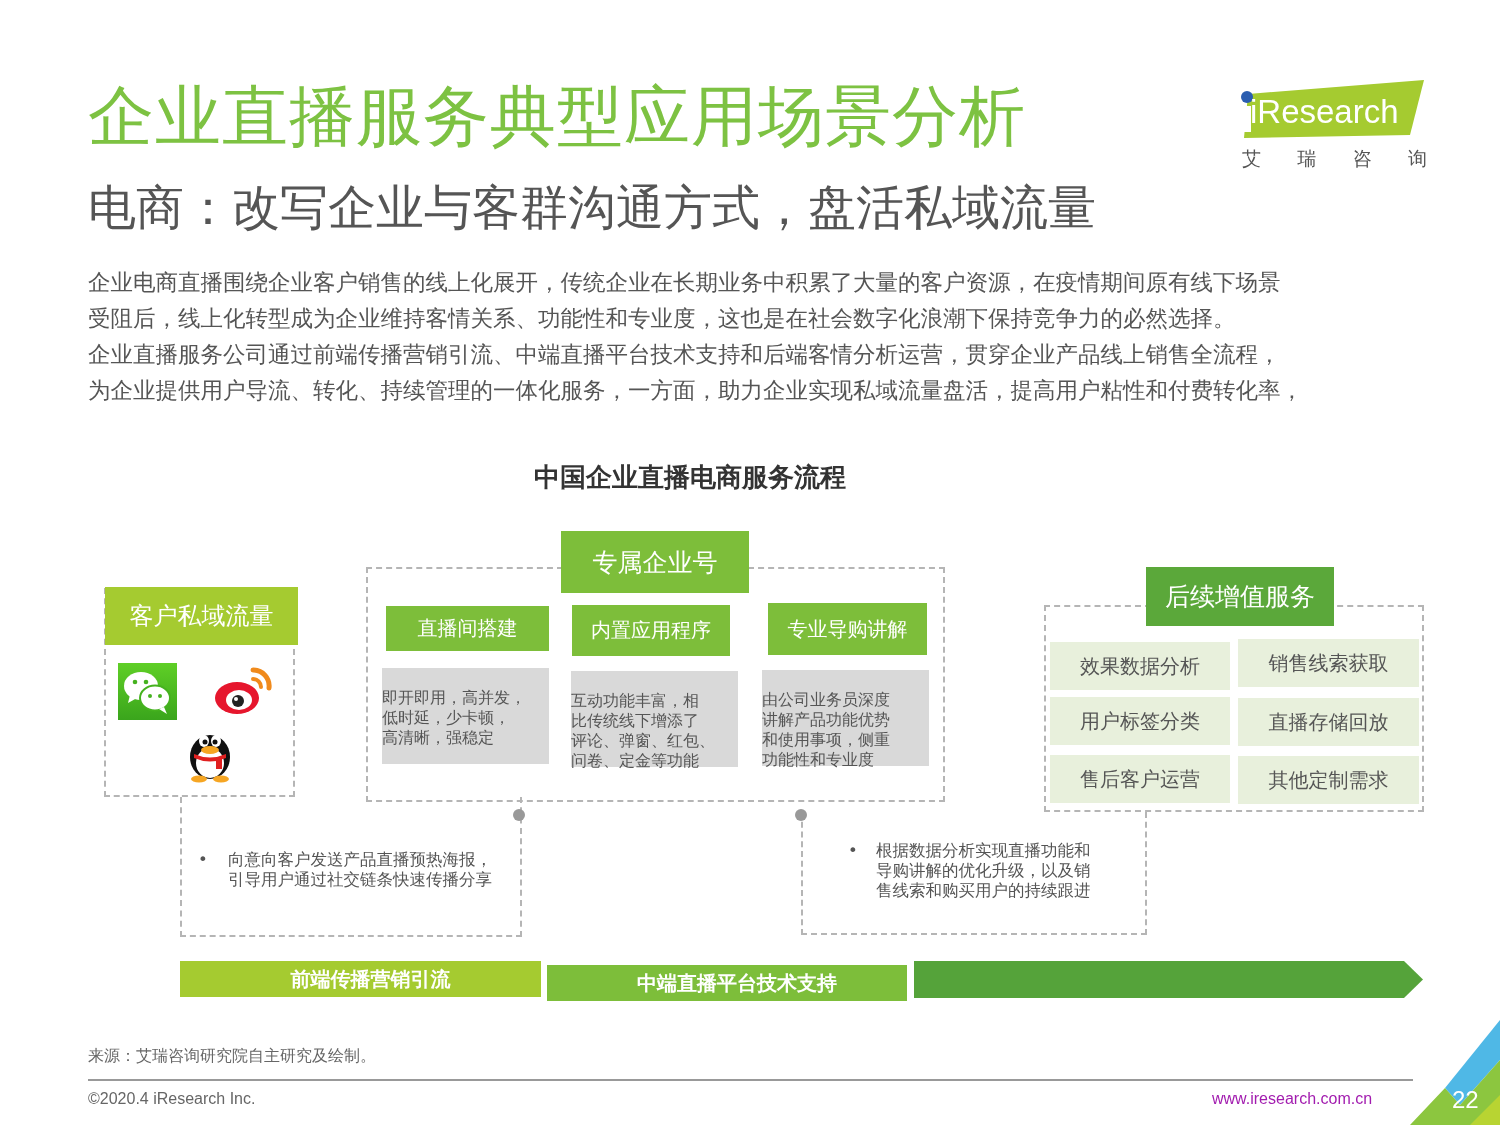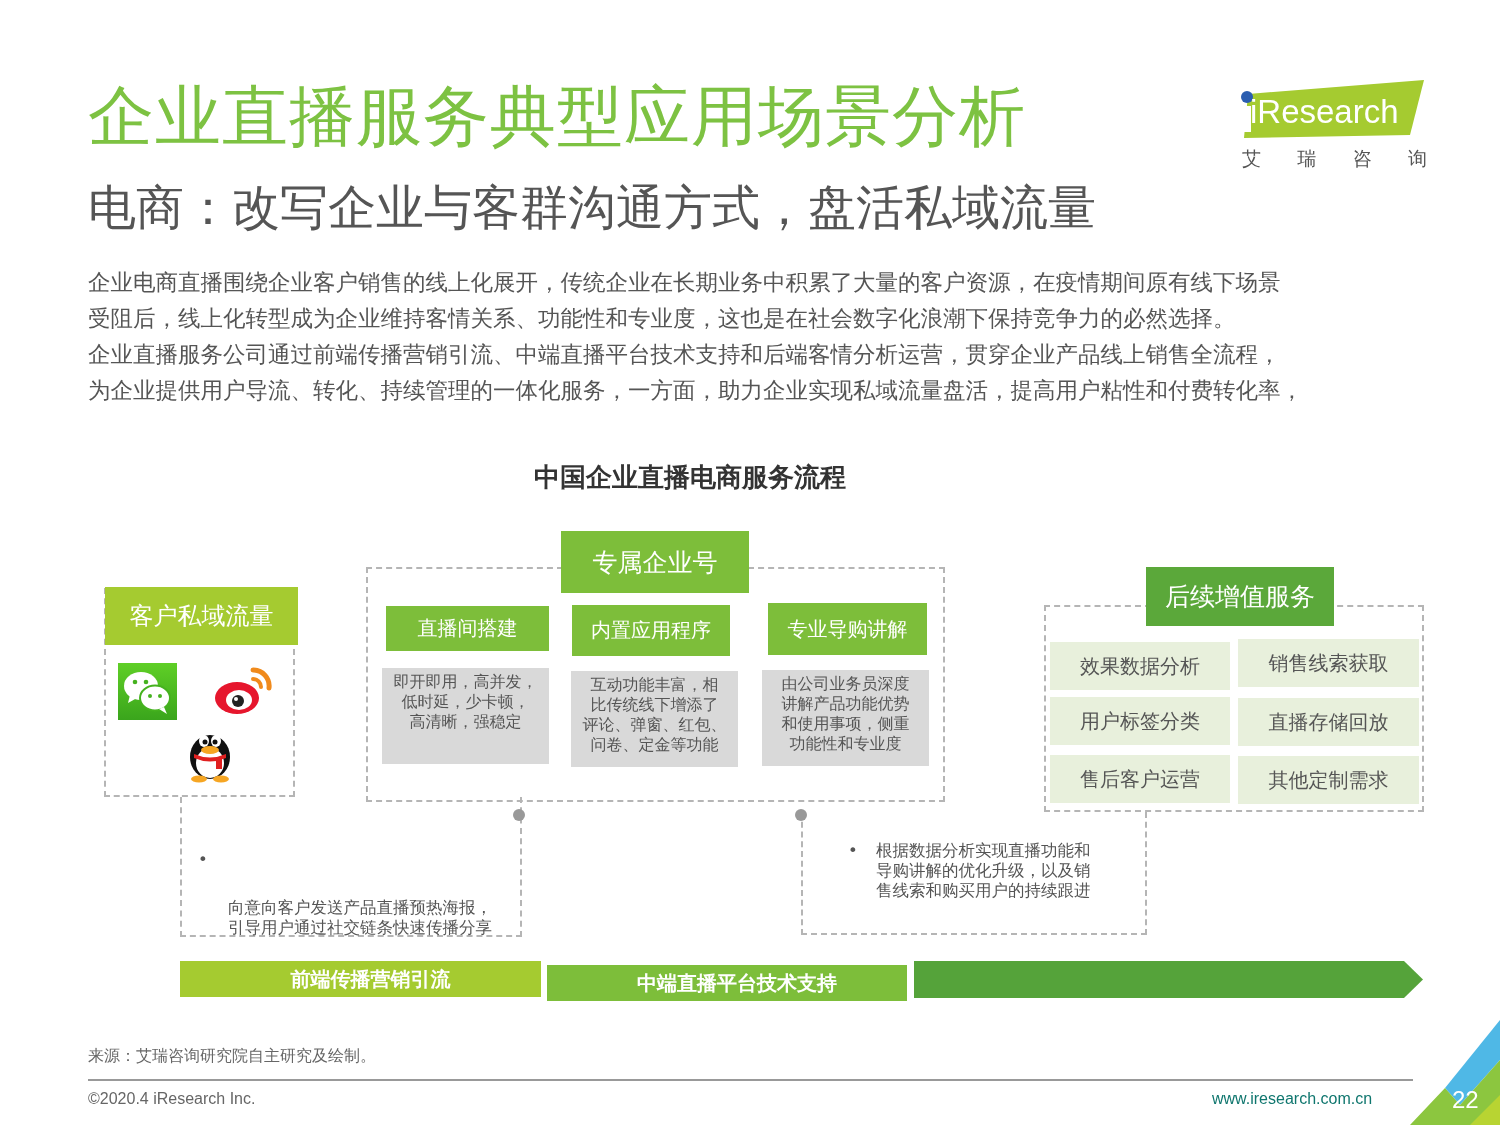--- a/index.html
+++ b/index.html
@@ -19,34 +19,34 @@
 
   .diagram-title { left: 0; width: 1380px; top: 460px; text-align: center; font-size: 26px; font-weight: bold; color: #333; }
 
   
   .dash { border: 2px dashed #b5b5b5; box-sizing: border-box; }
 
   .green-head { background: #7dbe3a; color: #fff; display: flex; align-items: center; justify-content: center; }
   .lime-head { background: #a5cb30; color: #fff; display: flex; align-items: center; justify-content: center; }
   .dark-head { background: #5ba83a; color: #fff; display: flex; align-items: center; justify-content: center; }
 
-  .grey-box { background: #d9d9d9; color: #555; font-size: 16px; line-height: 20px; text-align: center; box-sizing: border-box; padding-top: 4px; }
+  .grey-box { background: #d9d9d9; color: #555; font-size: 16px; line-height: 20px; box-sizing: border-box; padding-top: 20px; }
 
   .svc { background: #e8f0dc; color: #555; font-size: 20px; display: flex; align-items: center; justify-content: center; }
 
   .note { font-size: 16.5px; color: #555; line-height: 20px; }
 
   .bar { color: #fff; font-size: 20px; font-weight: bold; display: flex; align-items: center; justify-content: center; padding-left: 20px; }
 
   .dot { width: 12px; height: 12px; border-radius: 50%; background: #999; }
 
   .source { left: 88px; top: 1046px; font-size: 16px; color: #666; }
   .rule { left: 88px; top: 1079px; width: 1325px; height: 2px; background: #999; }
   .copyright { left: 88px; top: 1090px; font-family: "Liberation Sans", sans-serif; font-size: 16px; color: #666; }
-  .website { left: 1212px; top: 1090px; font-family: "Liberation Sans", sans-serif; font-size: 16px; color: #0f766e; }
+  .website { left: 1212px; top: 1090px; font-family: "Liberation Sans", sans-serif; font-size: 16px; color: #a21caf; }
   .pagenum { left: 1452px; top: 1086px; font-family: "Liberation Sans", sans-serif; font-size: 24px; color: #fff; }
 </style>
 </head>
 <body>
 
 <div class="abs title">企业直播服务典型应用场景分析</div>
 <div class="abs subtitle">电商：改写企业与客群沟通方式，盘活私域流量</div>
 
 <div class="abs" style="left:1238px;top:80px;width:190px;height:95px;">
   <svg class="abs" style="left:0;top:0;" width="190" height="62" viewBox="0 0 190 62">
@@ -171,21 +171,21 @@
     <span>售后客户运营</span>
   </div>
 <div class="abs svc" style="left:1238px;top:756px;width:181px;height:48px;">
     <span>其他定制需求</span>
   </div>
 
 <div class="abs dash" style="left:180px;top:797px;width:342px;height:140px;border-top:none;"></div>
 <div class="abs dot" style="left:513px;top:809px;"></div>
 <div class="abs note" style="left:198px;top:850px;">
   <span class="abs" style="left:0;top:0;">•</span>
-  <div style="margin-left:30px;white-space:nowrap;margin-top:48px;">
+  <div style="margin-left:30px;white-space:nowrap;">
     <div>向意向客户发送产品直播预热海报，</div>
     <div>引导用户通过社交链条快速传播分享</div>
   </div>
 </div>
 
 <div class="abs dash" style="left:801px;top:812px;width:346px;height:123px;border-top:none;"></div>
 <div class="abs dot" style="left:795px;top:809px;"></div>
 <div class="abs note" style="left:848px;top:841px;">
   <span class="abs" style="left:0;top:0;">•</span>
   <div style="margin-left:28px;white-space:nowrap;">

